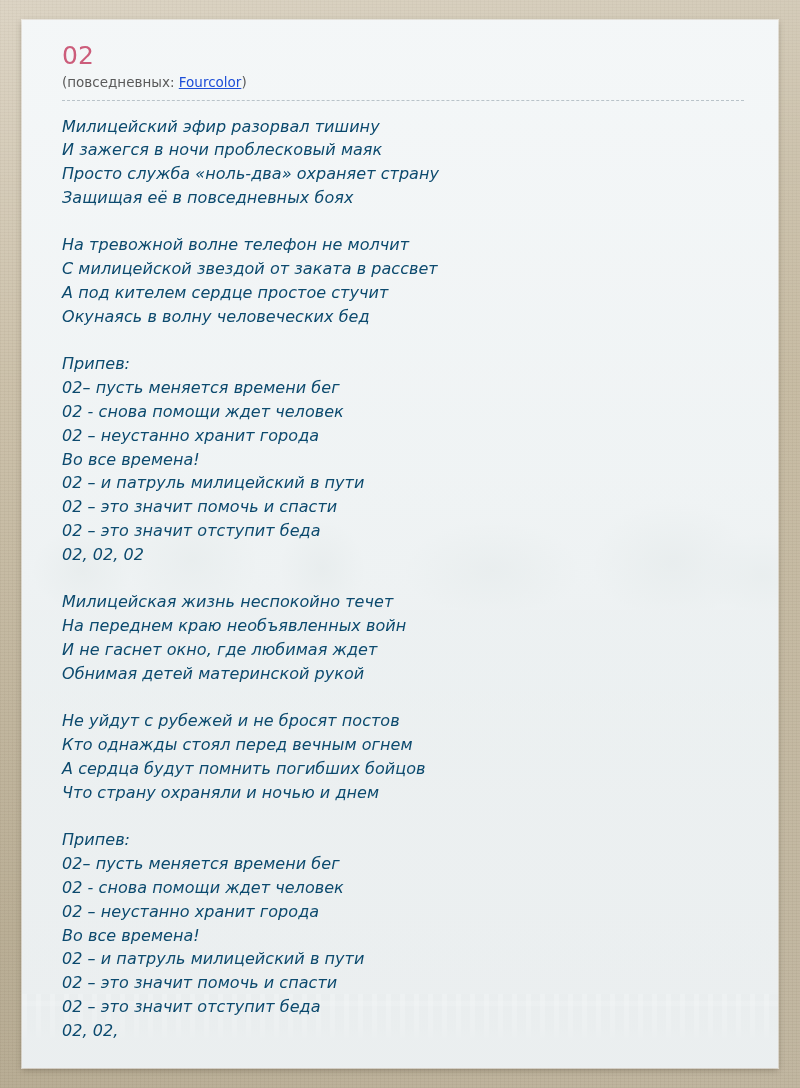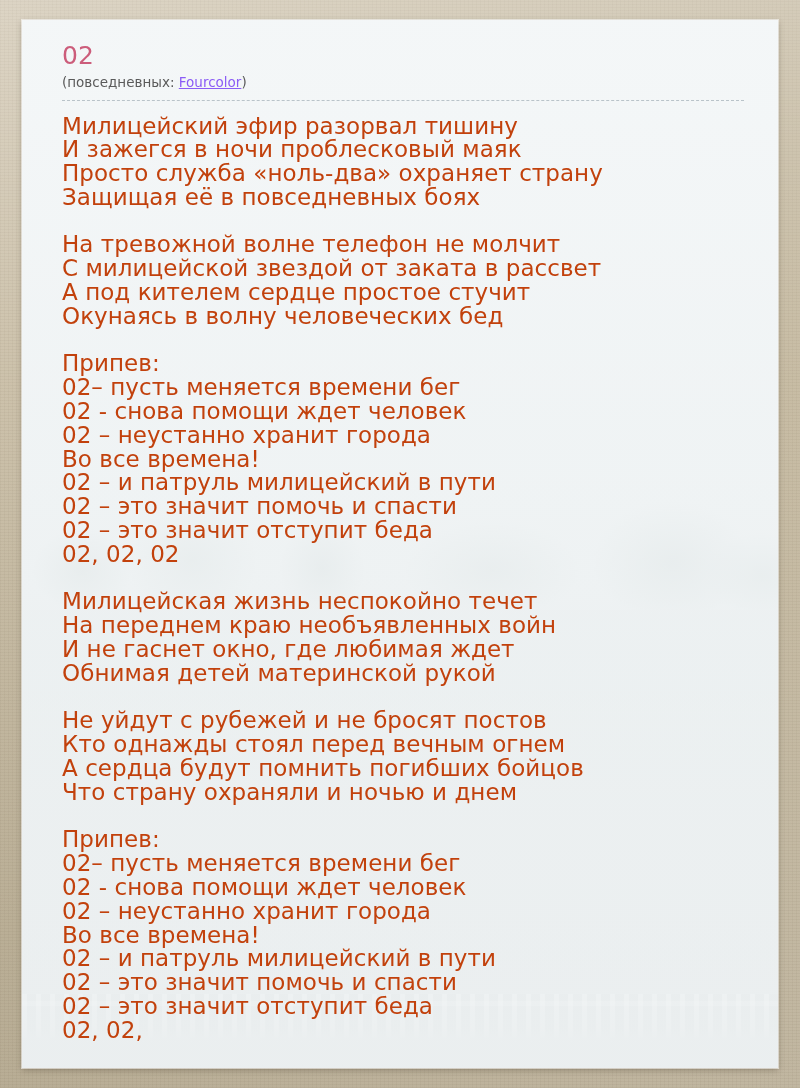--- a/index.html
+++ b/index.html
@@ -114,38 +114,39 @@
     margin: 0 0 4px 20px;
     letter-spacing: 0.2px;
   }
   .performer-line {
     margin: 0 0 10px 20px;
     font-size: 13.5px;
     color: #5a5a5a;
   }
   .performer-line .paren { color: #5a5a5a; }
   .performer-link {
-    color: #8b5cf6;
+    color: #1d4ed8;
     text-decoration: underline;
     cursor: pointer;
   }
   .divider {
     margin: 0 6px 14px 20px;
     border: none;
     border-top: 1px dashed #b9c3c9;
     height: 0;
   }
   .lyrics {
     margin: 0 0 0 20px;
-    font-size: 23px;
+    font-size: 16px;
     line-height: 23.8px;
-    color: #c2410c;
+    color: #0c4a6e;
     white-space: pre-wrap;
     font-family: "DejaVu Sans", sans-serif;
     letter-spacing: 0.05px;
+    font-style: italic;
   }
 </style>
 </head>
 <body>
 
 <div id="page-frame">
   <div id="card">
     <div class="bg-sky"></div>
     <div class="bg-trees"></div>
     <div class="bg-water"></div>

